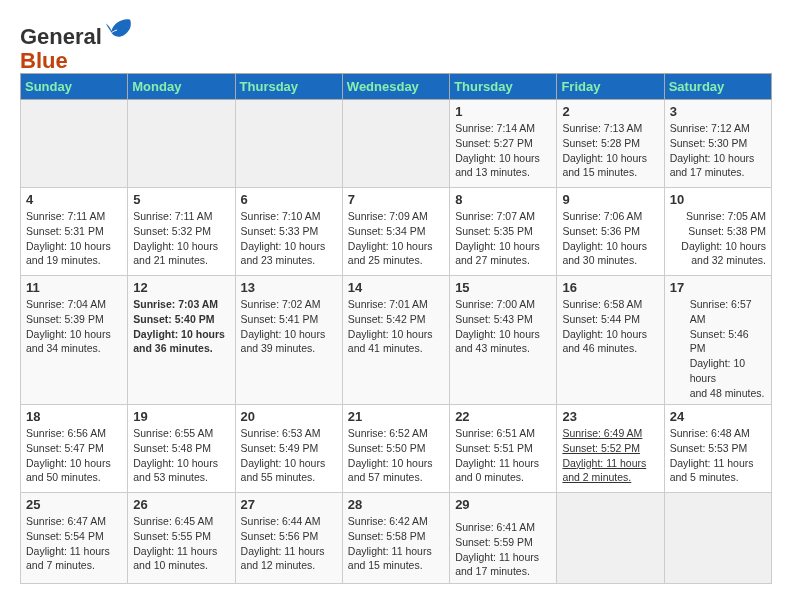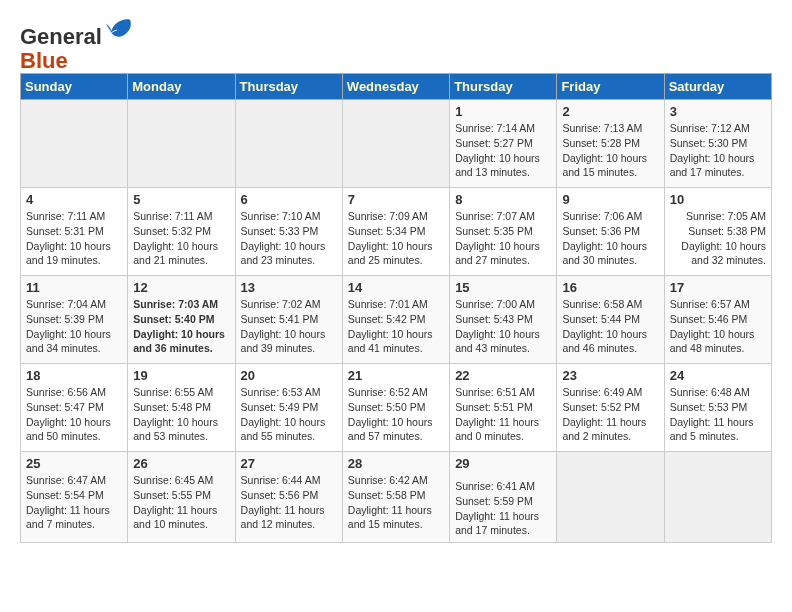--- a/index.html
+++ b/index.html
@@ -43,21 +43,21 @@
       font-size: 15px;
       color: #333;
     }
     table {
       width: 100%;
       border-collapse: collapse;
       table-layout: fixed;
     }
     thead tr th {
       background-color: #1a6abf;
-      color: #fef9c3;
+      color: #86efac;
       font-size: 13px;
       font-weight: bold;
       padding: 5px 4px;
       text-align: left;
       border: 1px solid #aaa;
     }
     tbody tr td {
       border: 1px solid #ccc;
       vertical-align: top;
       padding: 4px 5px;
@@ -235,21 +235,21 @@
         </td>
         <td>
           <span class="day-number">16</span>
           <div class="day-info" style="white-space: pre-line;">Sunrise: 6:58 AM
 Sunset: 5:44 PM
 Daylight: 10 hours
 and 46 minutes.</div>
         </td>
         <td>
           <span class="day-number">17</span>
-          <div class="day-info" style="white-space: pre-line;">Sunrise: 6:57 AM
+          <div class="day-info" style="white-space: pre-line; margin-left: 20px;">Sunrise: 6:57 AM
 Sunset: 5:46 PM
 Daylight: 10 hours
 and 48 minutes.</div>
         </td>
       </tr>
       <tr>
         <td>
           <span class="day-number">18</span>
           <div class="day-info" style="white-space: pre-line;">Sunrise: 6:56 AM
 Sunset: 5:47 PM
@@ -279,21 +279,21 @@
         </td>
         <td>
           <span class="day-number">22</span>
           <div class="day-info" style="white-space: pre-line;">Sunrise: 6:51 AM
 Sunset: 5:51 PM
 Daylight: 11 hours
 and 0 minutes.</div>
         </td>
         <td>
           <span class="day-number">23</span>
-          <div class="day-info" style="white-space: pre-line;">Sunrise: 6:49 AM
+          <div class="day-info" style="white-space: pre-line; text-decoration: underline;">Sunrise: 6:49 AM
 Sunset: 5:52 PM
 Daylight: 11 hours
 and 2 minutes.</div>
         </td>
         <td>
           <span class="day-number">24</span>
           <div class="day-info" style="white-space: pre-line;">Sunrise: 6:48 AM
 Sunset: 5:53 PM
 Daylight: 11 hours
 and 5 minutes.</div>

